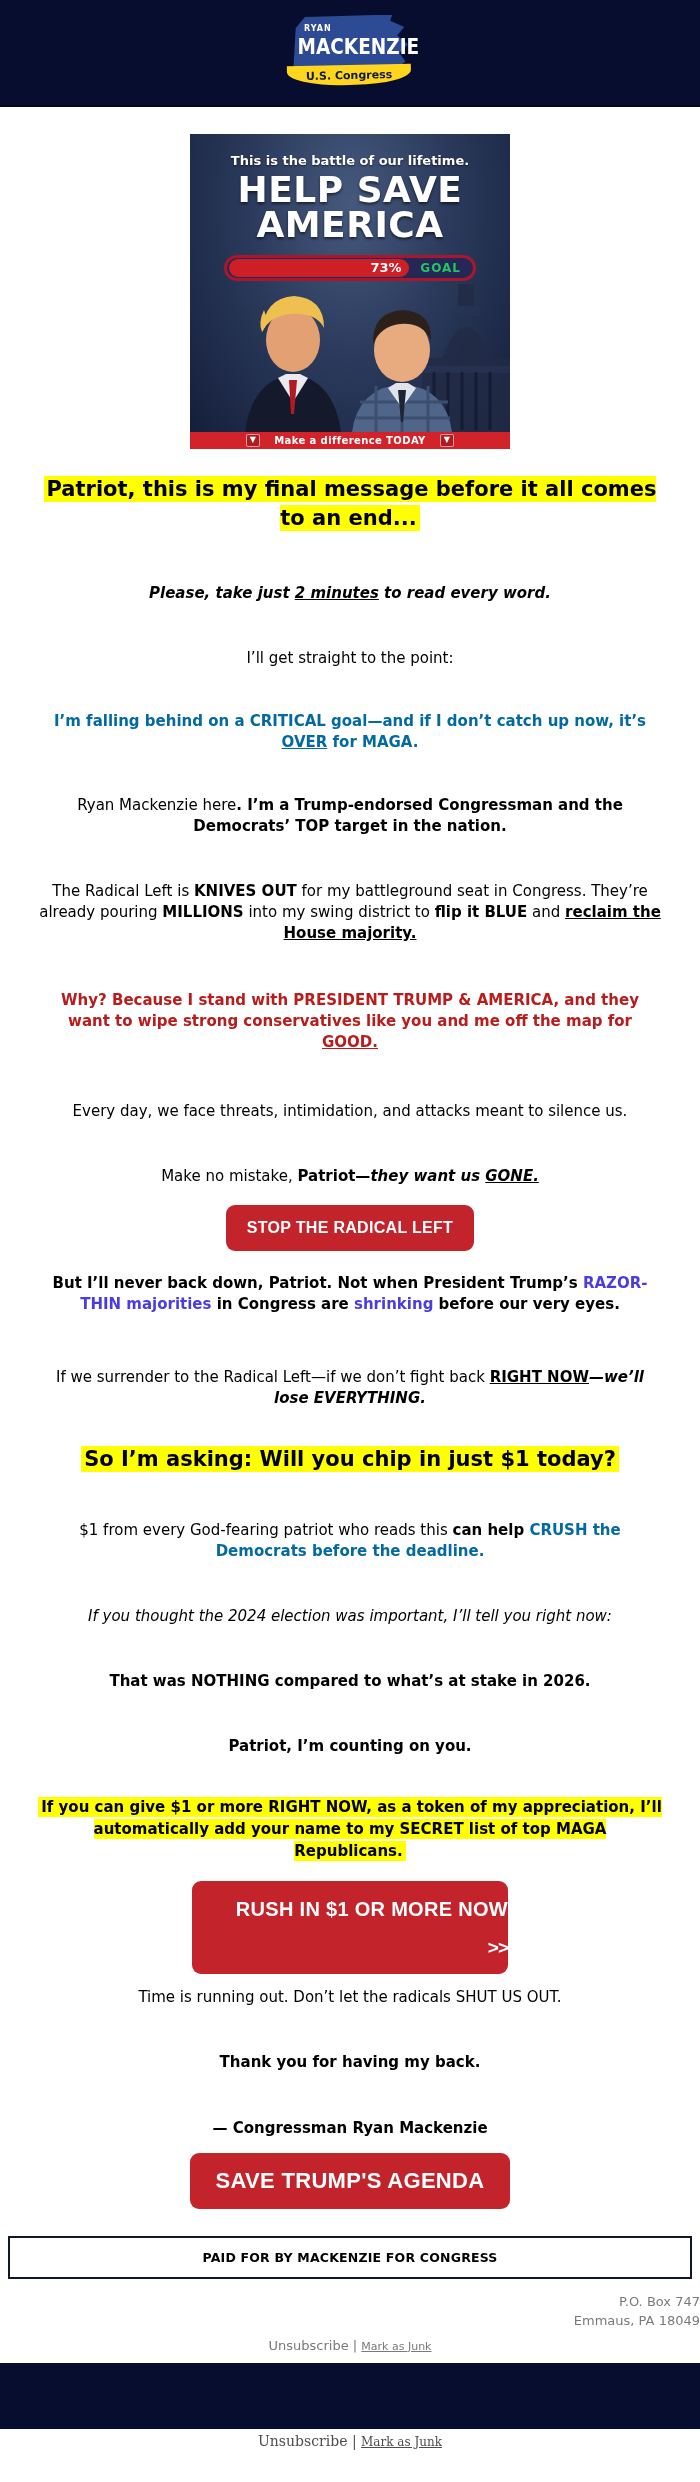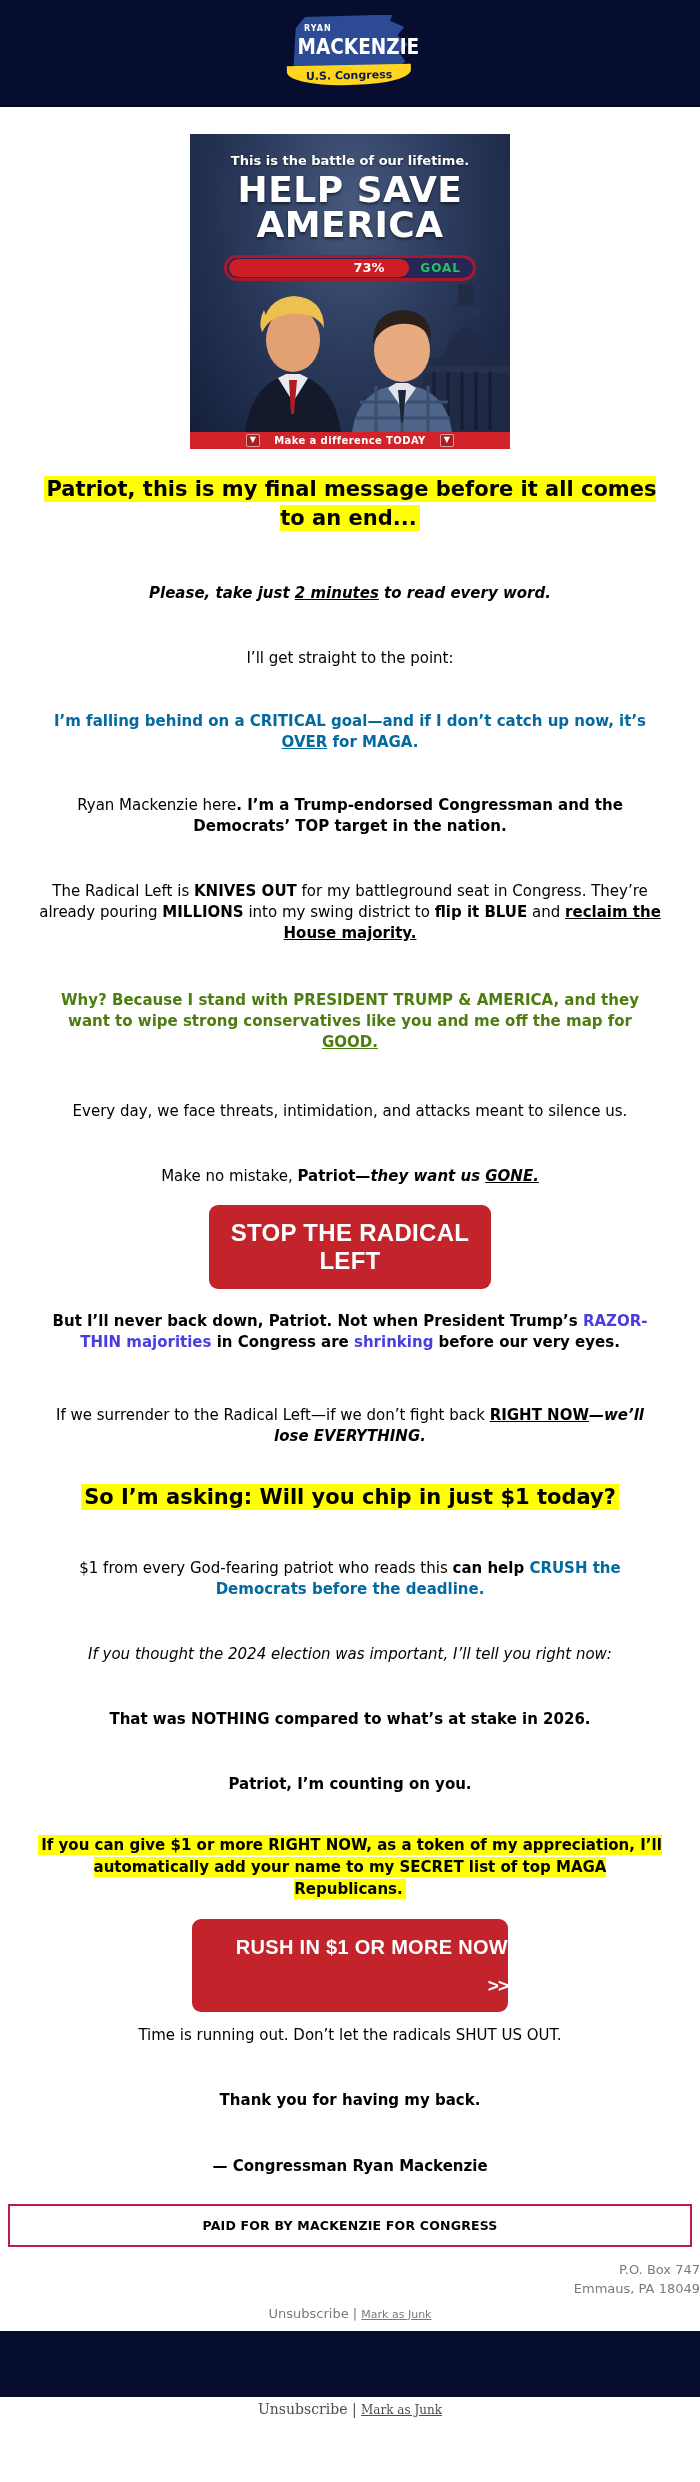--- a/index.html
+++ b/index.html
@@ -22,56 +22,56 @@
   
   .hero { width: 320px; height: 315px; margin: 27px auto 0; position: relative; overflow: hidden;
     background: radial-gradient(ellipse at 50% 22%, #46597d 0%, #2b3a5c 45%, #131d38 100%);
     color: #fff; text-align: center; }
   .hero-tagline { margin-top: 19px; font-size: 13px; font-weight: bold; text-shadow: 0 1px 2px rgba(0,0,0,0.6); position: relative; z-index: 3; }
   .hero-title { margin-top: 4px; font-size: 36px; line-height: 0.98; font-weight: bold; letter-spacing: 0.5px;
     text-shadow: 0 2px 3px rgba(0,0,0,0.55); position: relative; z-index: 3; }
   .progress-outer { position: relative; z-index: 3; width: 252px; height: 26px; margin: 12px auto 0;
     border: 3px solid #a8182c; border-radius: 15px; background: #262657; display: flex; align-items: center; }
   .progress-fill { height: 18px; margin-left: 2px; background: #ce1f27; border-radius: 10px;
-    display: flex; align-items: center; justify-content: flex-end; padding-right: 24px;
+    display: flex; align-items: center; justify-content: flex-end; padding-right: 7px;
     color: #fff; font-size: 13px; font-weight: bold; }
   .progress-goal { position: absolute; right: 12px; top: 0; bottom: 0; display: flex; align-items: center;
     color: #22c55e; font-size: 12px; font-weight: bold; letter-spacing: 1px; }
   .hero-art { position: absolute; left: 0; bottom: 17px; z-index: 1; }
   .hero-banner { position: absolute; left: 0; right: 0; bottom: 0; height: 17px; background: #d2232a; z-index: 4;
     display: flex; align-items: center; justify-content: center; gap: 14px;
     color: #fff; font-size: 10px; font-weight: bold; letter-spacing: 0.4px; }
   .banner-arrow { font-size: 8px; line-height: 1; background: rgba(0,0,0,0.18); border: 1px solid rgba(255,255,255,0.55);
     border-radius: 2px; padding: 1px 3px 2px; }
 
   
   .content { width: 624px; margin: 0 auto; text-align: center; color: #000; }
   .para { margin: 0; font-size: 15px; line-height: 1.4; }
   .mark { background: #ffff00; padding: 1px 3px; }
   .hl1 { font-size: 21px; line-height: 1.38; font-weight: bold; }
   .hl2 { font-size: 21px; line-height: 1.4; font-weight: bold; }
   .hl3 { font-size: 15px; line-height: 1.45; font-weight: bold; }
   .red { color: #0369a1; }
-  .blue { color: #4d7c0f; }
+  .blue { color: #b91c1c; }
   .violet { color: #4a3ce0; }
   .b { font-weight: bold; }
   .i { font-style: italic; margin-top: 13px; }
   .u { text-decoration: underline; }
 
   
   .btn { display: block; margin-left: auto; margin-right: auto; background: #c3242c; color: #fff;
     font-weight: bold; text-decoration: none; border-radius: 9px; text-align: center;
     font-family: "Liberation Sans", sans-serif; letter-spacing: 0.3px; }
-  .btn-stop { width: 282px; padding: 14px 0; font-size: 24px; }
+  .btn-stop { width: 248px; padding: 14px 0; font-size: 16px; }
   .btn-rush { width: 316px; padding: 17px 0 15px; font-size: 20px; text-align: right; }
   .btn-rush .chevrons { display: block; margin-top: 16px; font-size: 19px; letter-spacing: -1px; }
   .btn-save { width: 320px; padding: 15px 0; font-size: 22px; }
 
   
-  .disclaimer-box { margin: 27px 8px 0; border: 2px solid #be185d; padding: 12px 4px; text-align: center;
+  .disclaimer-box { margin: 27px 8px 0; border: 2px solid #0f172a; padding: 12px 4px; text-align: center;
     font-size: 12.5px; font-weight: bold; letter-spacing: 0.2px; color: #000; }
   .address { margin-top: 13px; text-align: right; color: #7a7a7a; font-size: 13px; line-height: 1.5; }
   .unsub-row { margin-top: 7px; text-align: center; color: #7a7a7a; font-size: 13px; }
   .unsub-row .junk { font-size: 11px; text-decoration: underline; color: #7a7a7a; }
   .unsub-row a { color: #7a7a7a; text-decoration: none; }
   .navy-bar { margin-top: 10px; height: 66px; background: #070d2e; }
   .serif-row { margin: 4px 0 6px; text-align: center; font-family: "DejaVu Serif", serif; color: #4d4d4d; font-size: 14px; }
   .serif-row .junk { font-size: 12px; text-decoration: underline; color: #4d4d4d; }
   .serif-row a { color: #4d4d4d; text-decoration: none; }
 </style>
@@ -179,20 +179,21 @@
   <p class="para hl3" style="margin-top:40px"><span class="mark">If you can give $1 or more RIGHT NOW, as a token of my appreciation, I’ll automatically add your name to my SECRET list of top MAGA Republicans.</span></p>
 
   <a class="btn btn-rush" style="margin-top:18px" href="#"><span>RUSH IN $1 OR MORE NOW</span><span class="chevrons">&gt;&gt;</span></a>
 
   <p class="para" style="margin-top:13px">Time is running out. Don’t let the radicals SHUT US OUT.</p>
 
   <p class="para b" style="margin-top:44px">Thank you for having my back.</p>
 
   <p class="para b" style="margin-top:45px">— Congressman Ryan Mackenzie</p>
 
+  <a class="btn btn-save" style="margin-top:14px" href="#">SAVE TRUMP'S AGENDA</a>
 </div>
 
 <div class="disclaimer-box">PAID FOR BY MACKENZIE FOR CONGRESS</div>
 
 <div class="address">
   <div>P.O. Box 747</div>
   <div>Emmaus, PA 18049</div>
 </div>
 
 <div class="unsub-row">

